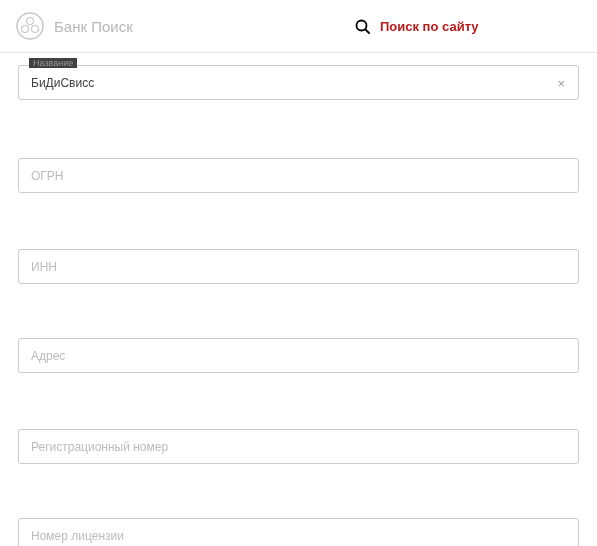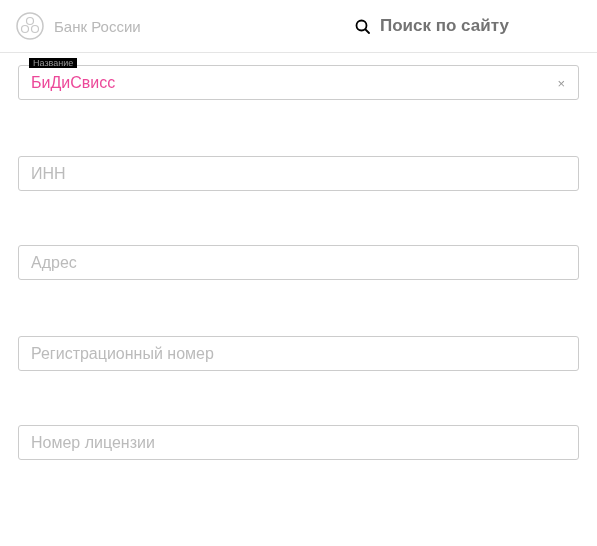--- a/index.html
+++ b/index.html
@@ -50,23 +50,23 @@
       gap: 10px;
     }
     .search-icon {
       width: 15px;
       height: 15px;
       display: flex;
       align-items: center;
       justify-content: center;
     }
     .search-text {
-      font-size: 17px;
+      font-size: 13px;
       font-weight: bold;
-      color: #737373;
+      color: #b91c1c;
     }
     .form-container {
       padding: 0 18px;
     }
     .form-group {
       position: relative;
       margin-top: 12px;
     }
     .form-group.spaced {
       margin-top: 58px;
@@ -75,33 +75,33 @@
       margin-top: 56px;
       text-decoration: underline;
     }
     .form-group.spaced-even-more {
       margin-top: 54px;
     }
     .field-label {
       position: absolute;
       top: -7px;
       left: 11px;
-      background: #000000;
+      background: #404040;
       padding: 0 4px;
       font-size: 9px;
       color: #999;
     }
     .form-input {
       width: 100%;
       height: 35px;
       border: 1px solid #ccc;
       border-radius: 3px;
       padding: 0 30px 0 12px;
-      font-size: 16px;
-      color: #ec4899;
+      font-size: 12px;
+      color: #404040;
       outline: none;
     }
     .form-input::placeholder {
       color: #bbb;
     }
     .clear-btn {
       position: absolute;
       right: 10px;
       top: 50%;
       transform: translateY(-50%);
@@ -119,41 +119,44 @@
 <div class="header">
   <div class="logo-section">
     <span class="logo-icon">
       <svg viewBox="0 0 28 28" fill="none">
         <circle cx="14" cy="14" r="13" stroke="#c8c8c8" stroke-width="1.5"></circle>
         <circle cx="14" cy="9" r="3.5" stroke="#c8c8c8" stroke-width="1.2"></circle>
         <circle cx="9" cy="17" r="3.5" stroke="#c8c8c8" stroke-width="1.2"></circle>
         <circle cx="19" cy="17" r="3.5" stroke="#c8c8c8" stroke-width="1.2"></circle>
       </svg>
     </span>
-    <span class="logo-text">Банк России</span>
+    <span class="logo-text">Банк Поиск</span>
   </div>
   <div class="search-section">
     <span class="search-icon">
       <svg viewBox="0 0 15 15" fill="none">
         <circle cx="6.5" cy="6.5" r="5" stroke="#000" stroke-width="1.8"></circle>
         <line x1="10.5" y1="10.5" x2="14" y2="14" stroke="#000" stroke-width="1.8" stroke-linecap="round"></line>
       </svg>
     </span>
     <span class="search-text">Поиск по сайту</span>
   </div>
 </div>
 
 <div class="form-container">
 
   <div class="form-group">
     <span class="field-label">Название</span>
     <input type="text" class="form-input" value="БиДиСвисс" style="">
     <button class="clear-btn">×</button>
   </div>
 
+  <div class="form-group spaced">
+    <input type="text" class="form-input" placeholder="ОГРН" style="">
+  </div>
 
   <div class="form-group spaced-more">
     <input type="text" class="form-input" placeholder="ИНН" style="">
   </div>
 
   <div class="form-group spaced-even-more">
     <input type="text" class="form-input" placeholder="Адрес" style="">
   </div>
 
   <div class="form-group spaced-more">

